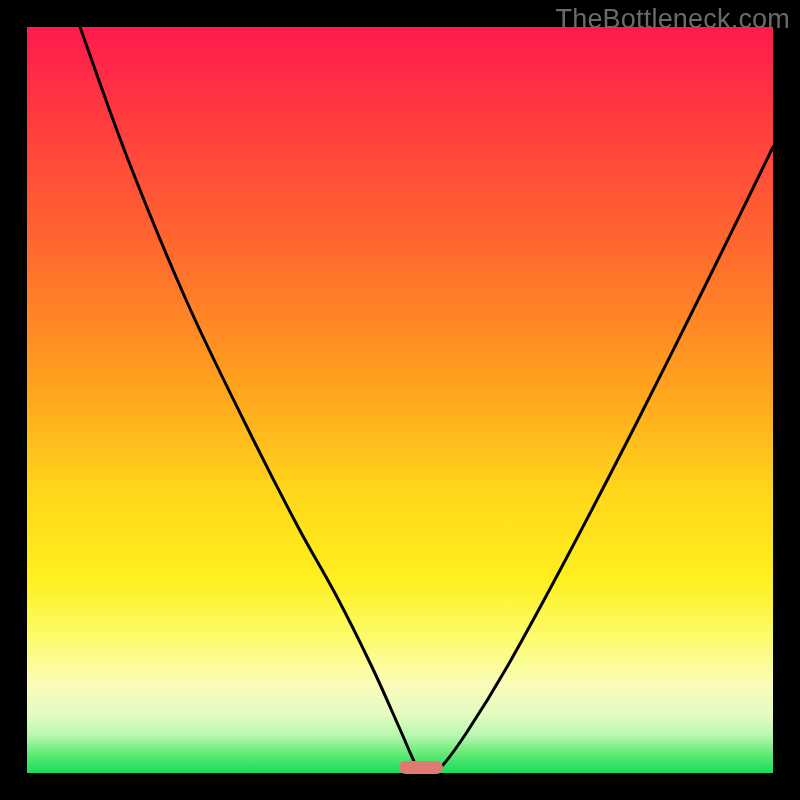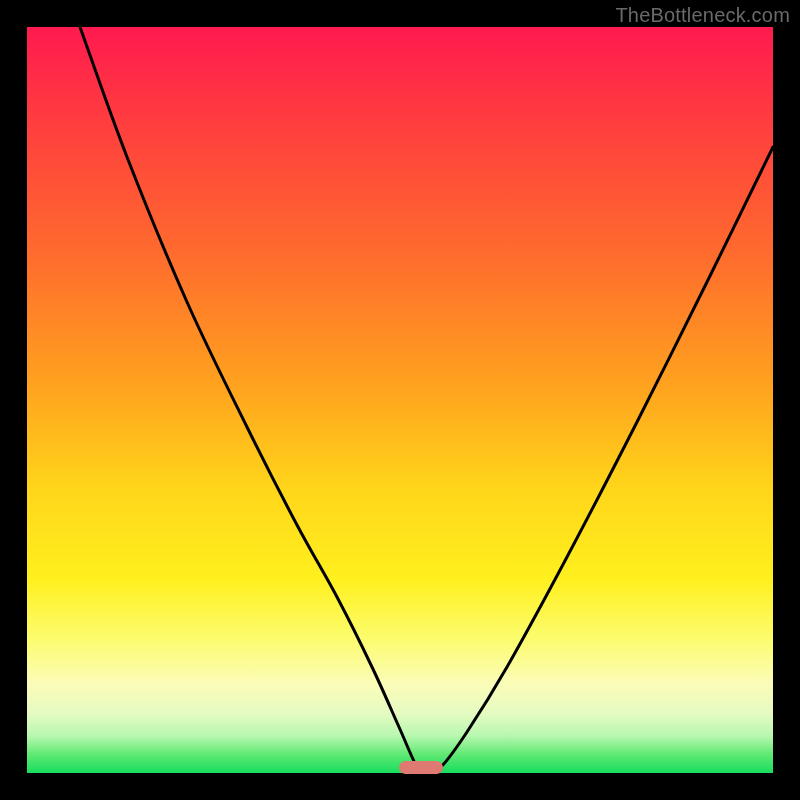--- a/index.html
+++ b/index.html
@@ -39,21 +39,21 @@
       #b8f7b0 95%,
       #60e973 97.5%,
       #18dd5e 100%
     );
   }
   .watermark {
     position: absolute;
     top: 4px;
     right: 10px;
     color: #6a6a6a;
-    font-size: 20px;
+    font-size: 27px;
     font-weight: 500;
     letter-spacing: 0.2px;
     user-select: none;
   }
   svg.curve {
     position: absolute;
     left: 0;
     top: 0;
     width: 746px;
     height: 746px;

